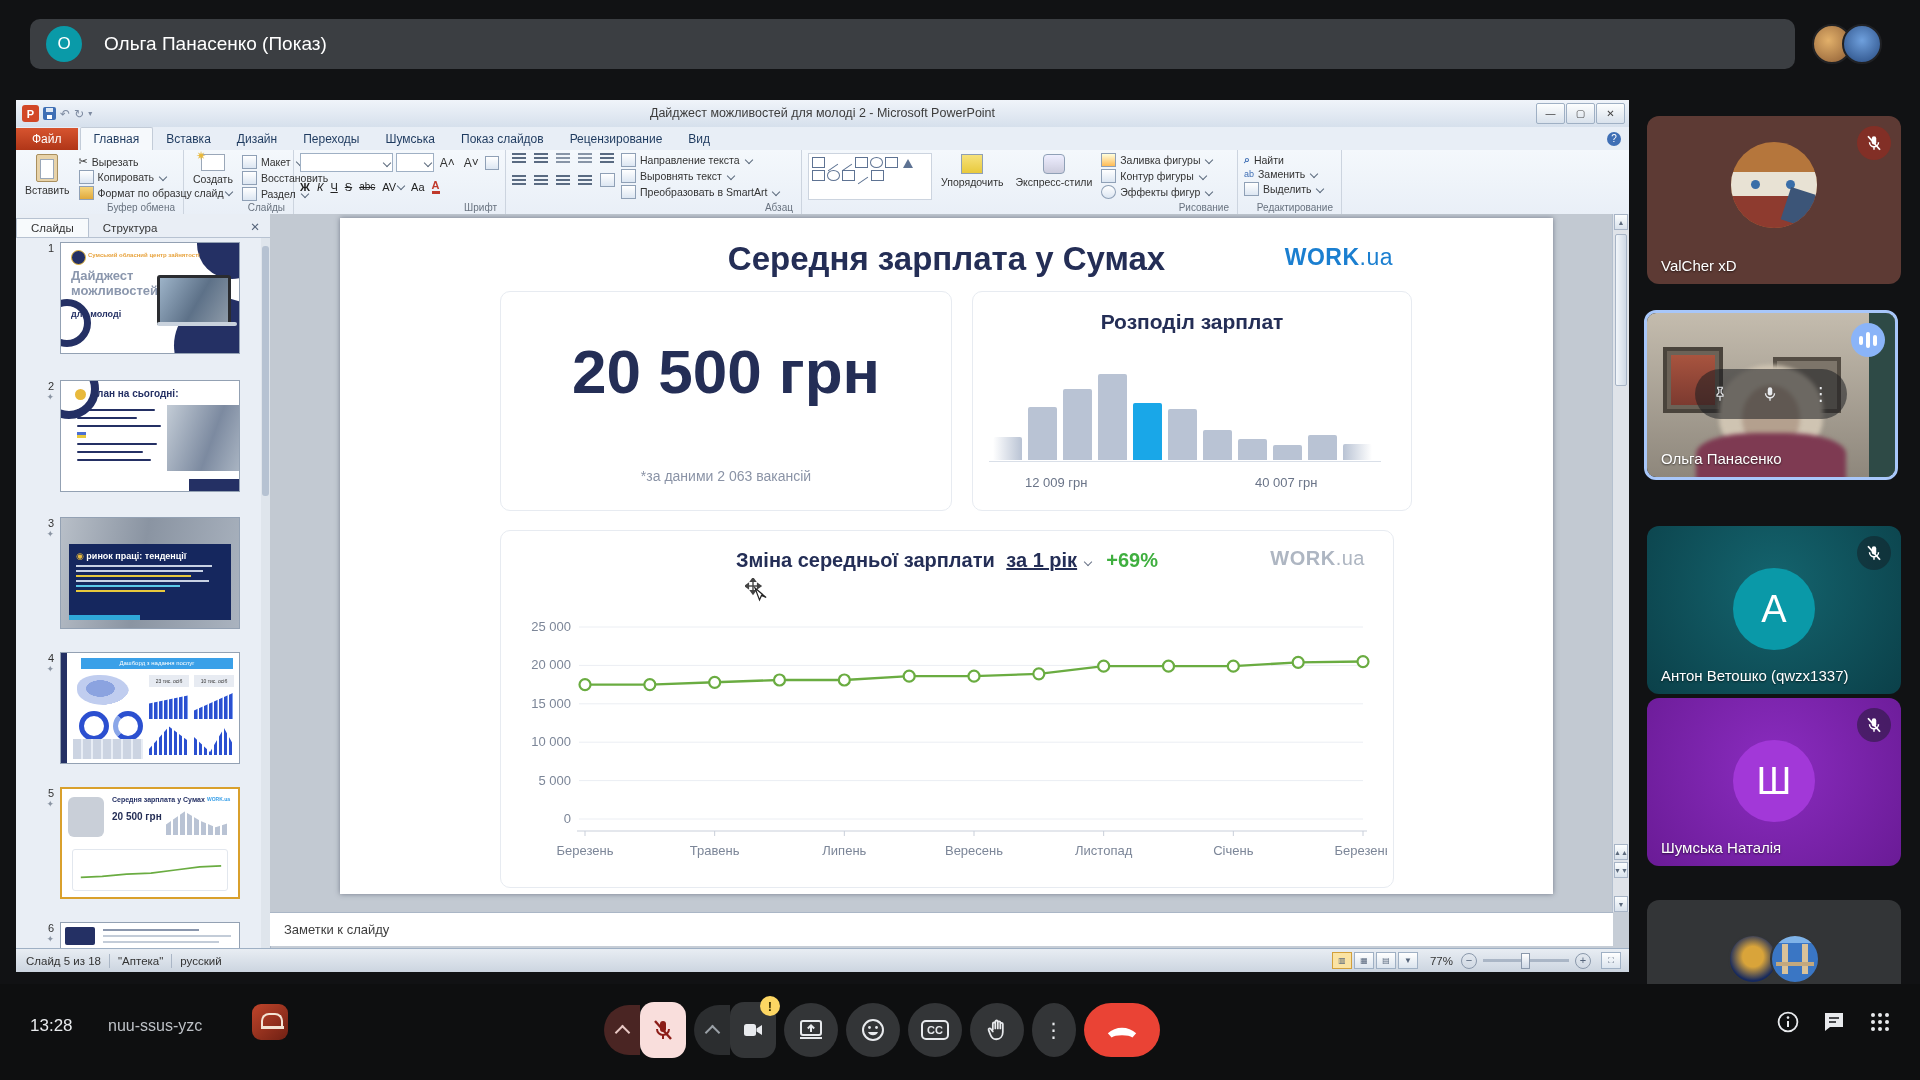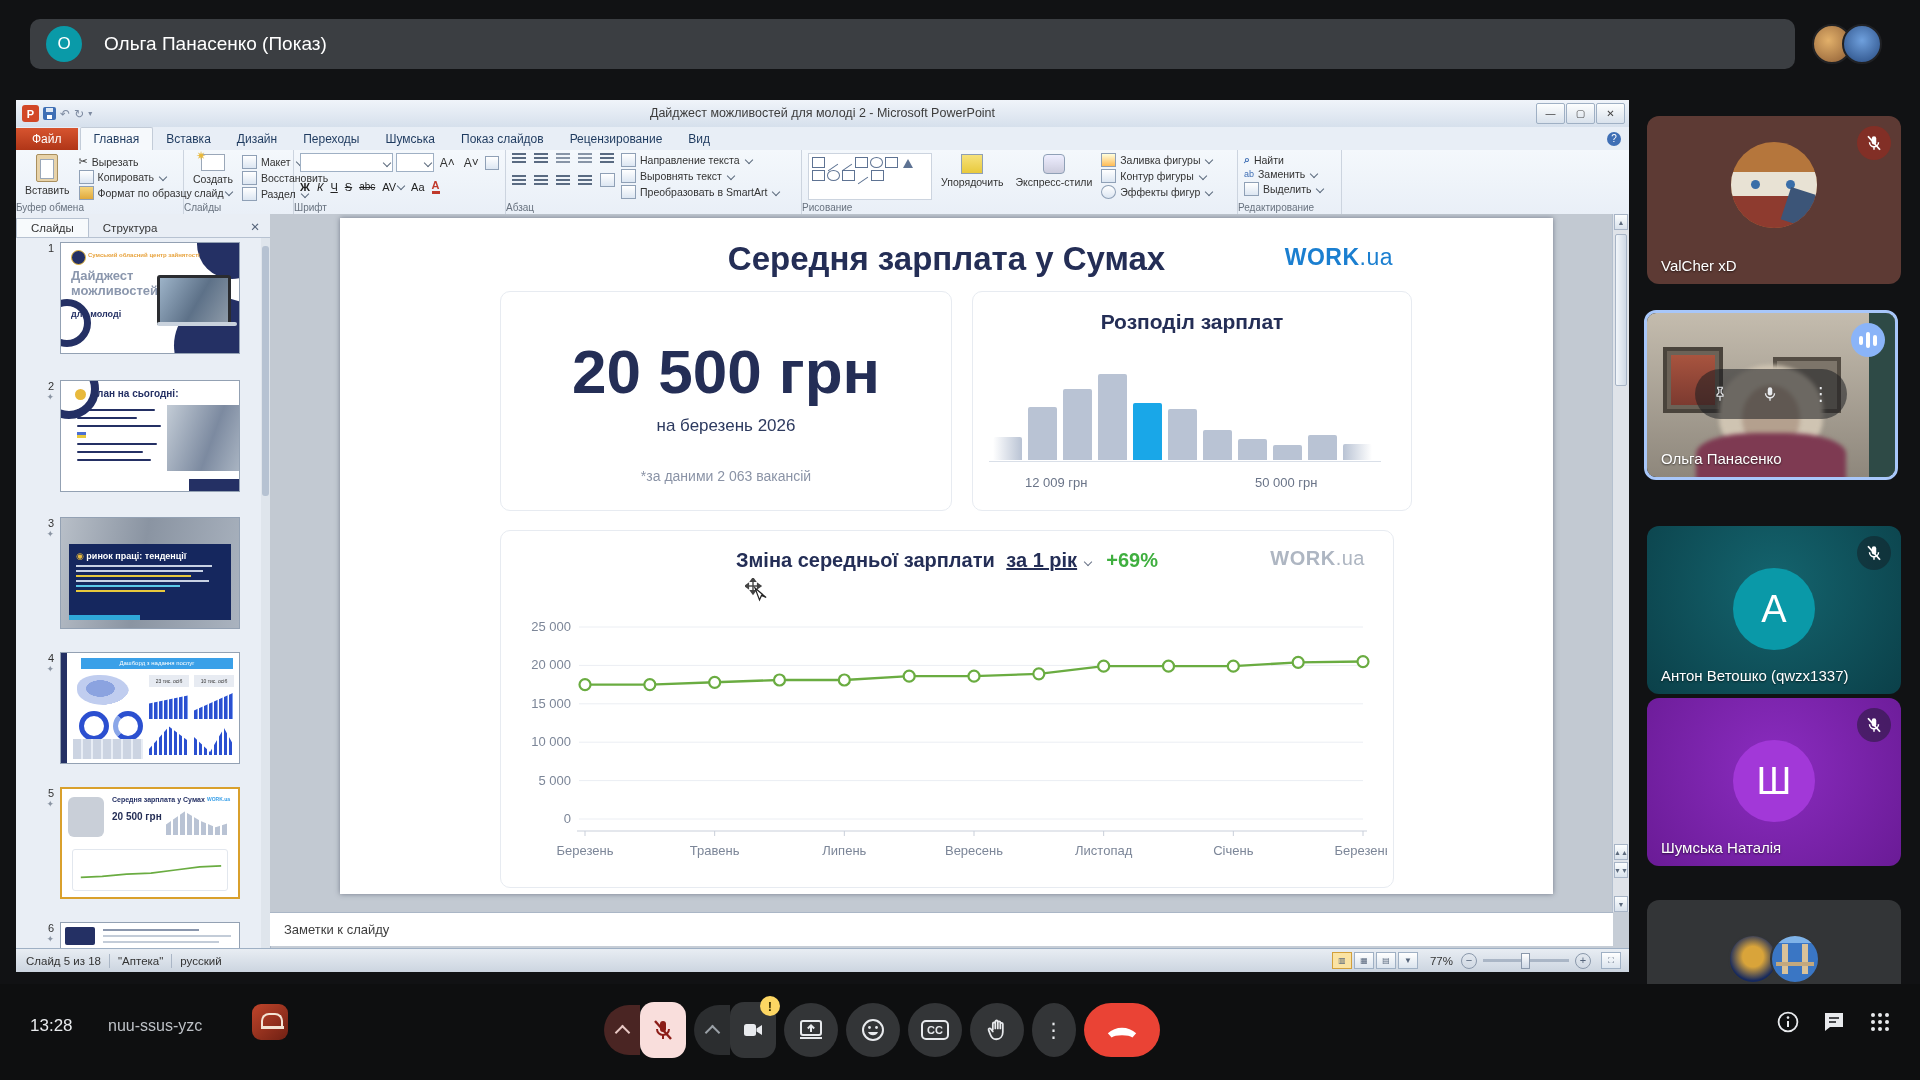--- a/index.html
+++ b/index.html
@@ -22,21 +22,21 @@
   .floppy:after{content:"";position:absolute;left:4px;bottom:1px;width:5px;height:4px;background:#fff}
   .ttl{position:absolute;left:0;right:0;text-align:center;font-size:12.5px;color:#3c3c3c;top:6px}
   .winb{display:flex;position:absolute;right:4px;top:3px;gap:1px}
   .winb span{width:27px;height:19px;border:1px solid #9fb0c4;background:linear-gradient(#fdfefe,#d9e2ec);display:flex;align-items:center;justify-content:center;font-size:10px;color:#444;border-radius:2px}
   .tabs{position:absolute;left:0;top:27px;right:0;height:23px;background:#e8eef6;border-bottom:1px solid #c3ccd8;display:flex;align-items:flex-end}
   .tab{padding:4px 13px;font-size:12px;color:#1e3a5f}
   .tab.file{background:linear-gradient(#d7542f,#b03618);color:#fff;padding:4px 16px;margin-right:2px}
   .tab.on{background:#f6f9fc;border:1px solid #c3ccd8;border-bottom:none;border-radius:2px 2px 0 0}
   .ribbon{position:absolute;left:0;top:50px;right:0;height:64px;background:linear-gradient(#f4f8fc,#e9eff7);border-bottom:1px solid #b4c0cf;display:flex}
   .rg{position:relative;border-right:1px solid #ccd4df;height:100%;padding:3px 6px 14px 6px;box-sizing:border-box;display:flex;gap:6px}
-  .rlb{position:absolute;bottom:1px;left:0;right:0;text-align:left;font-size:10px;color:#68727f}
+  .rlb{position:absolute;bottom:1px;left:0;right:8px;text-align:right;font-size:10px;color:#68727f}
   .rbig{display:flex;flex-direction:column;align-items:center;justify-content:flex-start;font-size:10.5px;color:#333;gap:2px;padding:1px 3px}
   .rcol{display:flex;flex-direction:column;justify-content:flex-start;gap:2px}
   .rs{display:flex;align-items:center;gap:4px;font-size:10.5px;color:#333;white-space:nowrap}
   .chv{display:inline-block;width:5px;height:5px;border-right:1.5px solid #5c6a7d;border-bottom:1.5px solid #5c6a7d;transform:rotate(45deg);margin-left:2px;vertical-align:2px}
   .ic-paste{width:20px;height:26px;background:#e8d3a9;border:1px solid #a98f5e;border-radius:2px;position:relative}
   .ic-paste:before{content:"";position:absolute;left:3px;top:4px;width:12px;height:18px;background:#fff;border:1px solid #9aa7b8}
   .ic-newslide{width:22px;height:26px;background:#fff;border:1px solid #9aa7b8;position:relative}
   .ic-newslide:before{content:"✷";position:absolute;left:-6px;top:-6px;color:#e8b93c;font-size:12px}
   .mi{display:inline-block;width:13px;height:12px;border:1px solid #8fa0b6;background:linear-gradient(#fff,#dce6f2)}
   .bars{display:inline-block;width:14px;height:11px;background:repeating-linear-gradient(#5a6b82 0 2px,transparent 2px 4px)}
@@ -441,42 +441,41 @@
       </div>
   </div>
 
   <div class="edit">
     <div class="slide">
       <div class="stitle">Середня зарплата у Сумах</div>
       <div class="worklogo" style="position:absolute;right:160px;top:26px;color:#1b7fd0"><span>WORK</span><span style="font-weight:normal">.ua</span></div>
 
       <div class="card" style="left:160px;top:73px;width:450px;height:218px">
         <div class="amount">20 500 грн</div>
-        <div class="period">на березень 2026</div>
         <div class="src">*за даними 2 063 вакансій</div>
       </div>
 
       <div class="card" style="left:632px;top:73px;width:438px;height:218px">
         <div class="dtitle">Розподіл зарплат</div>
         <div class="hwrap" id="hist">
             <div class="hbar" style="height: 23px; background: linear-gradient(to left, rgb(185, 195, 212), rgba(255, 255, 255, 0));"></div>
             <div class="hbar" style="height: 53px; background: rgb(185, 195, 212);"></div>
             <div class="hbar" style="height: 71px; background: rgb(185, 195, 212);"></div>
             <div class="hbar" style="height: 86px; background: rgb(185, 195, 212);"></div>
             <div class="hbar" style="height: 57px; background: rgb(25, 167, 232);"></div>
             <div class="hbar" style="height: 51px; background: rgb(185, 195, 212);"></div>
             <div class="hbar" style="height: 30px; background: rgb(185, 195, 212);"></div>
             <div class="hbar" style="height: 21px; background: rgb(185, 195, 212);"></div>
             <div class="hbar" style="height: 15px; background: rgb(185, 195, 212);"></div>
             <div class="hbar" style="height: 25px; background: rgb(185, 195, 212);"></div>
             <div class="hbar" style="height: 16px; background: linear-gradient(to right, rgb(185, 195, 212), rgba(255, 255, 255, 0));"></div>
           </div>
         <div class="haxis"></div>
         <div class="hlab" style="left:52px">12 009 грн</div>
-        <div class="hlab" style="left:282px">50 000 грн</div>
+        <div class="hlab" style="left:282px">40 007 грн</div>
       </div>
 
       <div class="card" style="left:160px;top:312px;width:892px;height:356px">
         <div class="tchead">
           <span>Зміна середньої зарплати</span>
           <span style="text-decoration:underline;margin-left:6px"><span>за 1 рік</span></span>
           <span class="chv" style="border-color:#6a7488"></span>
           <span style="color:#3faf3f;margin-left:10px">+69%</span>
         </div>
         <div class="worklogo" style="position:absolute;right:28px;top:16px;color:#aeb6c2;font-size:20px"><span>WORK</span><span style="font-weight:normal">.ua</span></div>

